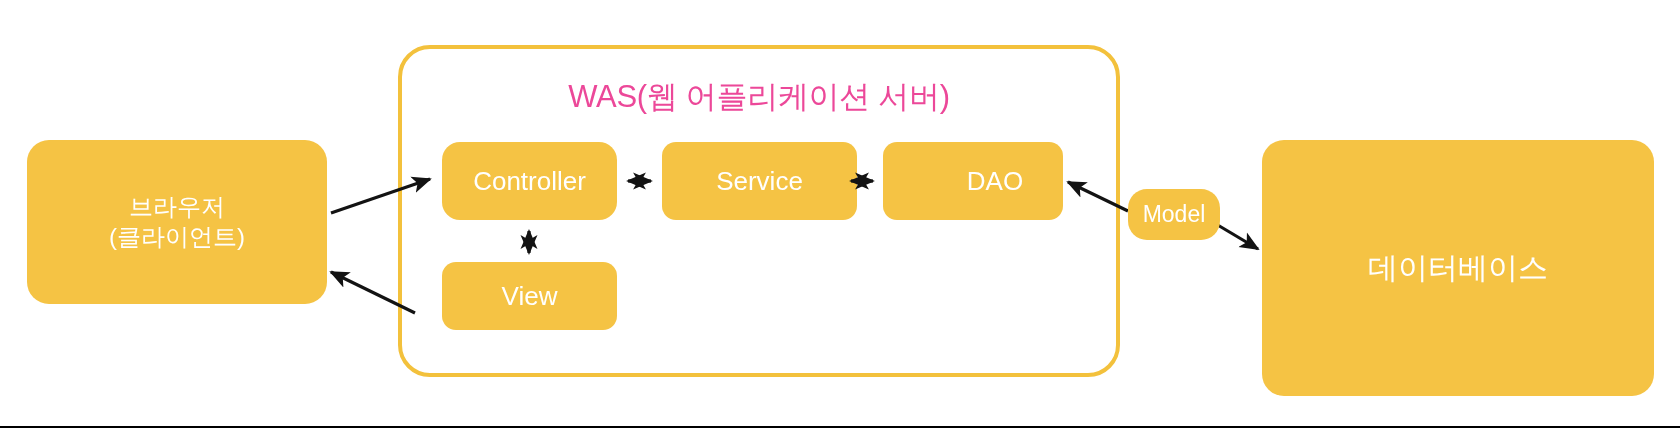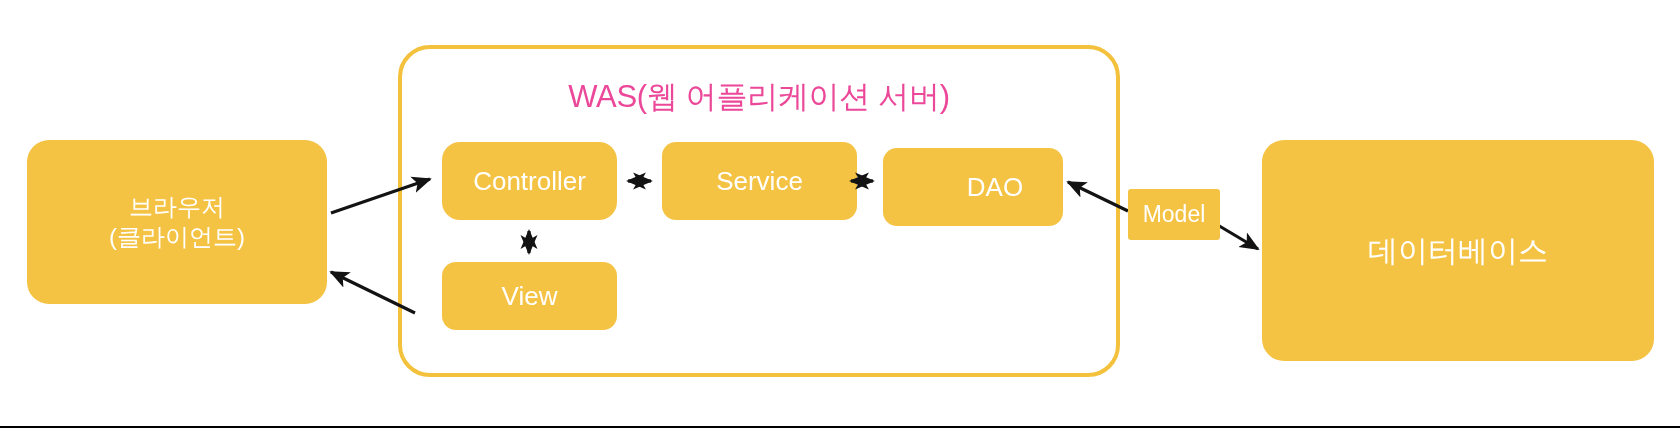--- a/index.html
+++ b/index.html
@@ -40,21 +40,21 @@
     top: 140px;
     width: 300px;
     height: 164px;
     border-radius: 22px;
     font-size: 24px;
   }
   #database-node {
     left: 1262px;
     top: 140px;
     width: 392px;
-    height: 221px;
+    height: 256px;
     border-radius: 22px;
     font-size: 30px;
   }
 
   
   #was-container {
     position: absolute;
     left: 398px;
     top: 45px;
     width: 722px;
@@ -72,28 +72,28 @@
     text-align: center;
     font-size: 31px;
     color: #ec4899;
     letter-spacing: -0.3px;
     user-select: none;
   }
 
   
   #controller-node { left: 442px;  top: 142px; width: 175px; height: 78px; font-size: 26px; border-radius: 18px; }
   #service-node    { left: 662px;  top: 142px; width: 195px; height: 78px; font-size: 26px; }
-  #dao-node        { left: 883px;  top: 148px; width: 180px; height: 78px; font-size: 26px; padding-left: 44px; }
+  #dao-node        { left: 883px;  top: 142px; width: 180px; height: 78px; font-size: 26px; padding-left: 44px; }
   #view-node       { left: 442px;  top: 262px; width: 175px; height: 68px; font-size: 26px; }
   #model-node {
     left: 1128px;
     top: 189px;
     width: 92px;
     height: 51px;
-    border-radius: 3px;
+    border-radius: 19px;
     font-size: 23px;
     z-index: 5;
   }
 
   
   #connectors {
     position: absolute;
     left: 0;
     top: 0;
     width: 1680px;

